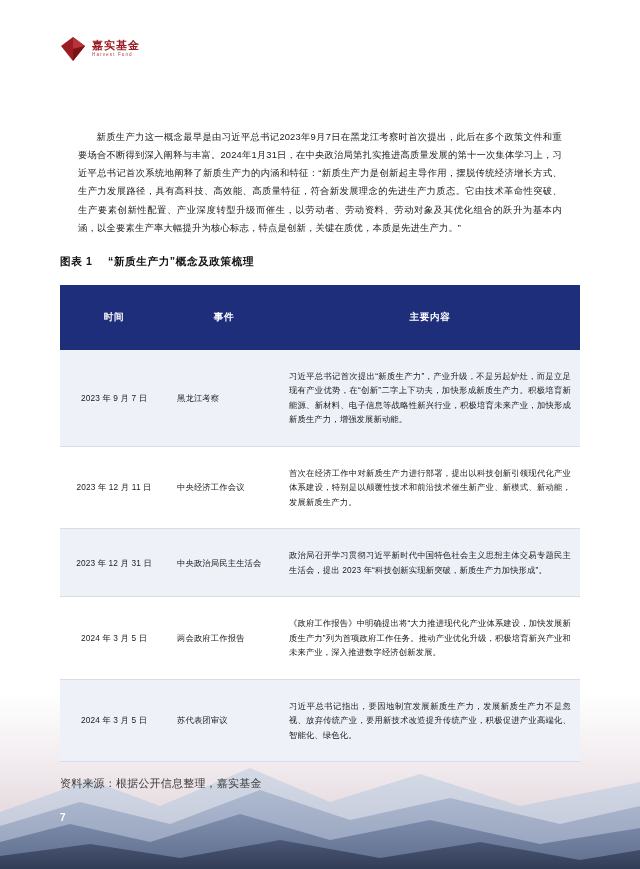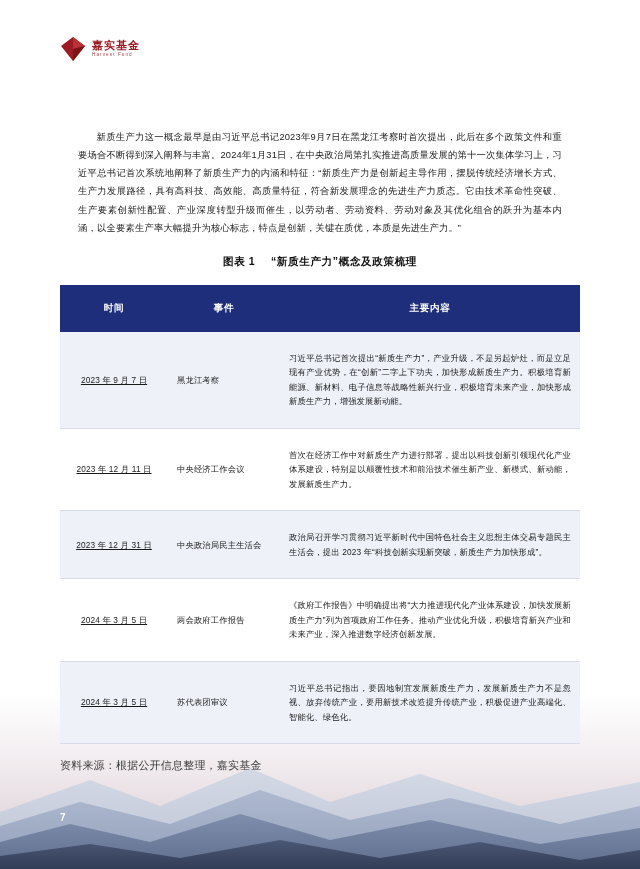--- a/index.html
+++ b/index.html
@@ -67,57 +67,57 @@
     font-size: 9.3px;
     line-height: 1.95;
     color: #1a1a1a;
     text-align: justify;
     text-indent: 2em;
     letter-spacing: 0.2px;
   }
 
   
   .fig-title {
-    text-align: center;
+    text-align: left;
     font-size: 10.6px;
     font-weight: bold;
     color: #111;
     letter-spacing: 0.6px;
   }
   .fig-title .fig-num { margin-right: 12px; }
 
   
   table.policy {
     margin-top: 16px;
     width: 100%;
     border-collapse: collapse;
     table-layout: fixed;
   }
   table.policy thead th {
     background: #1f2e7a;
     color: #ffffff;
     font-size: 9.6px;
     font-weight: bold;
-    padding: 17px 4px;
+    padding: 26px 4px;
     text-align: center;
     letter-spacing: 0.6px;
     border: none;
   }
   table.policy tbody td {
     font-size: 8.3px;
     color: #1a1a1a;
     padding: 19px 9px;
     vertical-align: middle;
     border-bottom: 1px solid #d8dce8;
     line-height: 1.75;
     letter-spacing: 0.15px;
   }
   table.policy tbody tr:nth-child(odd) { background: #eef1f8; }
   table.policy tbody tr:nth-child(even) { background: #ffffff; }
-  td.c-time { text-align: center; width: 108px; text-decoration: underline; }
+  td.c-time { text-align: center; width: 108px; }
   td.c-event { text-align: left; width: 112px; }
   td.c-main { text-align: justify; }
 
   .source {
     margin-top: 14px;
     font-size: 11px;
     color: #3b3b3b;
     letter-spacing: 0.2px;
   }
 

